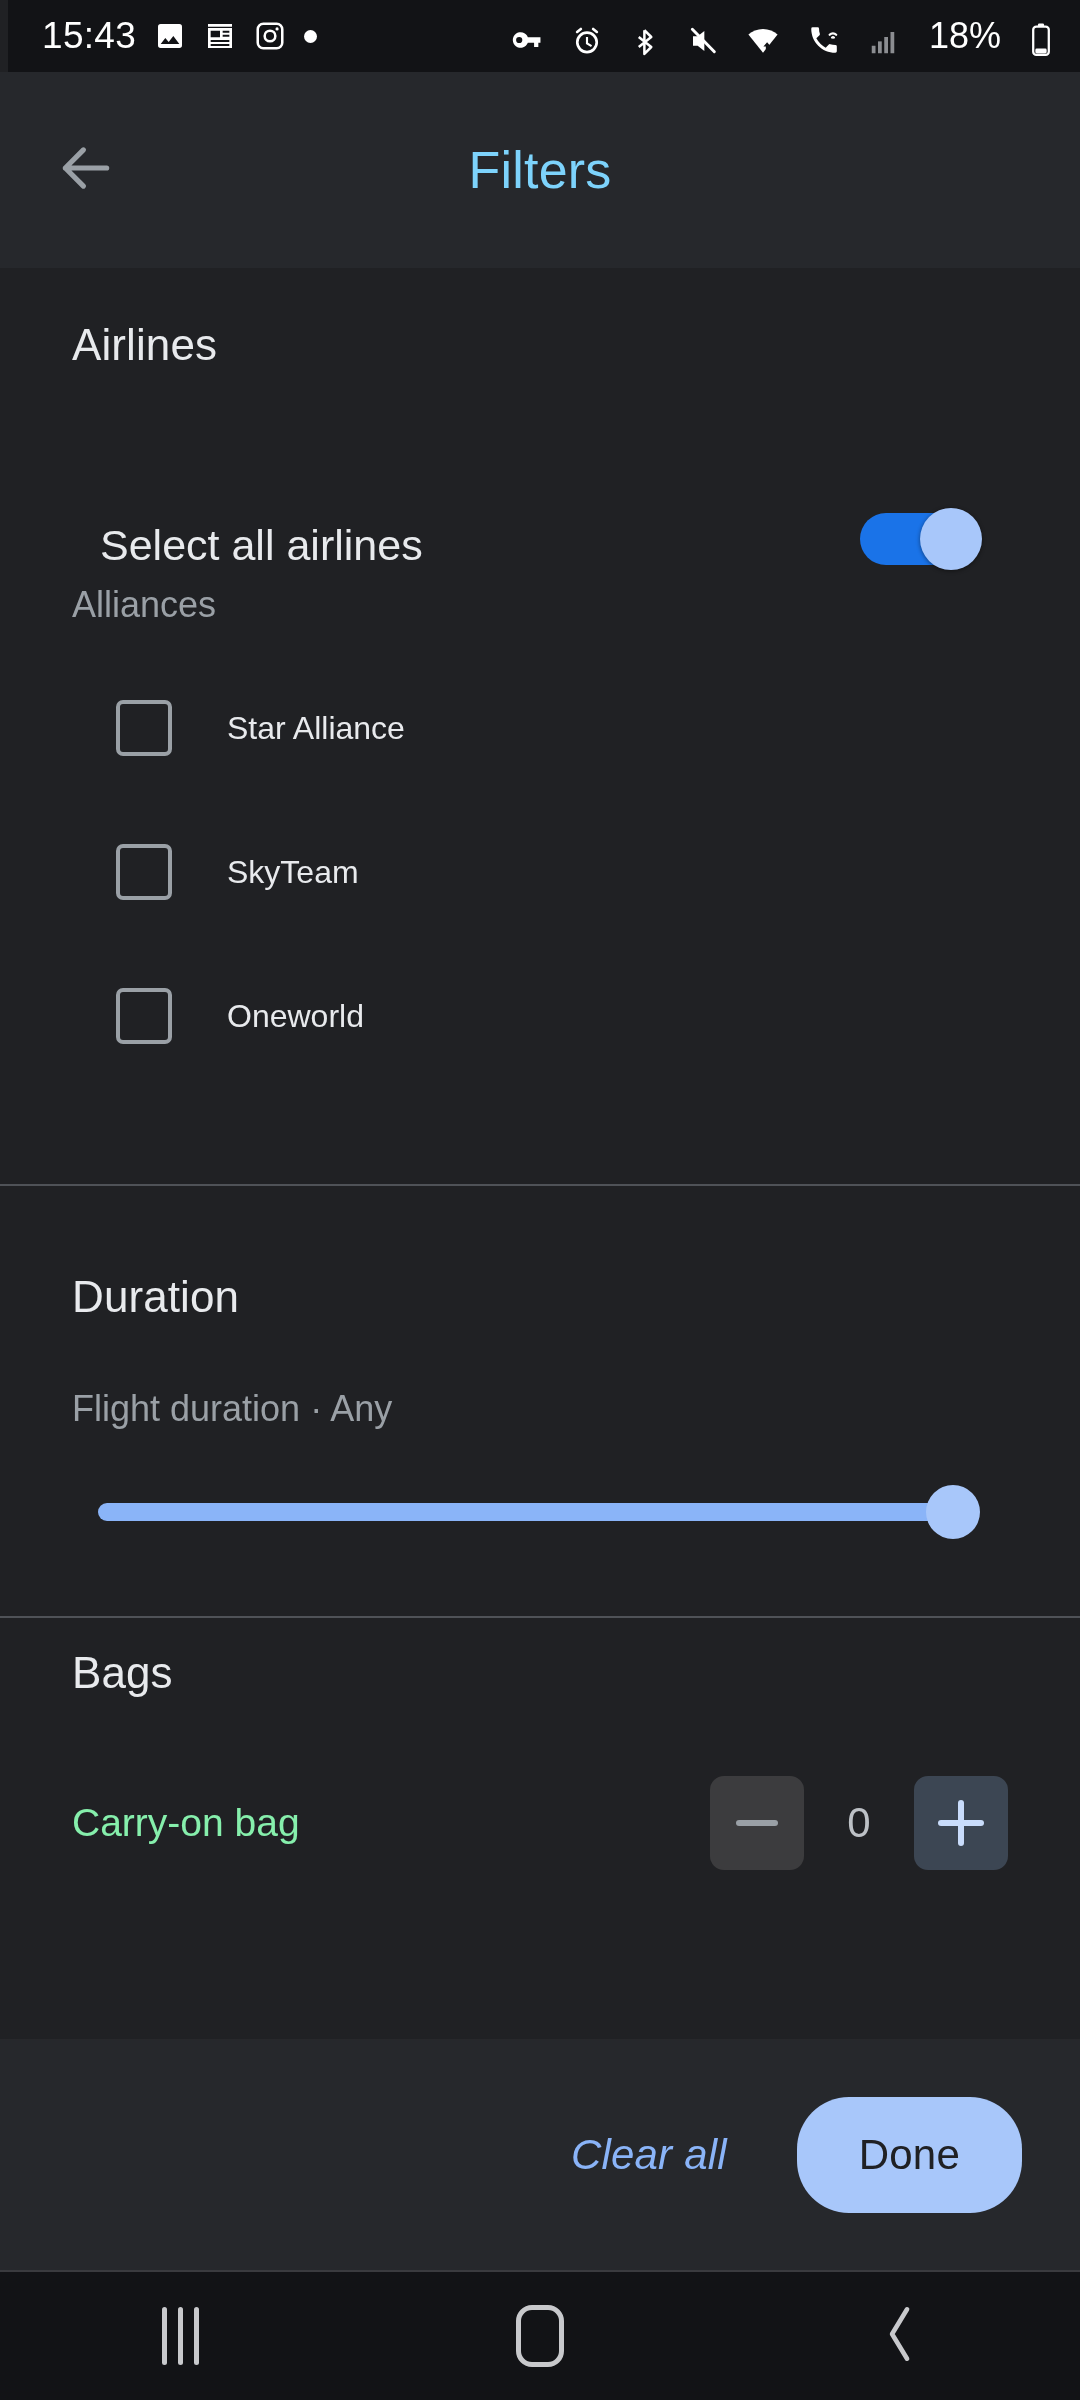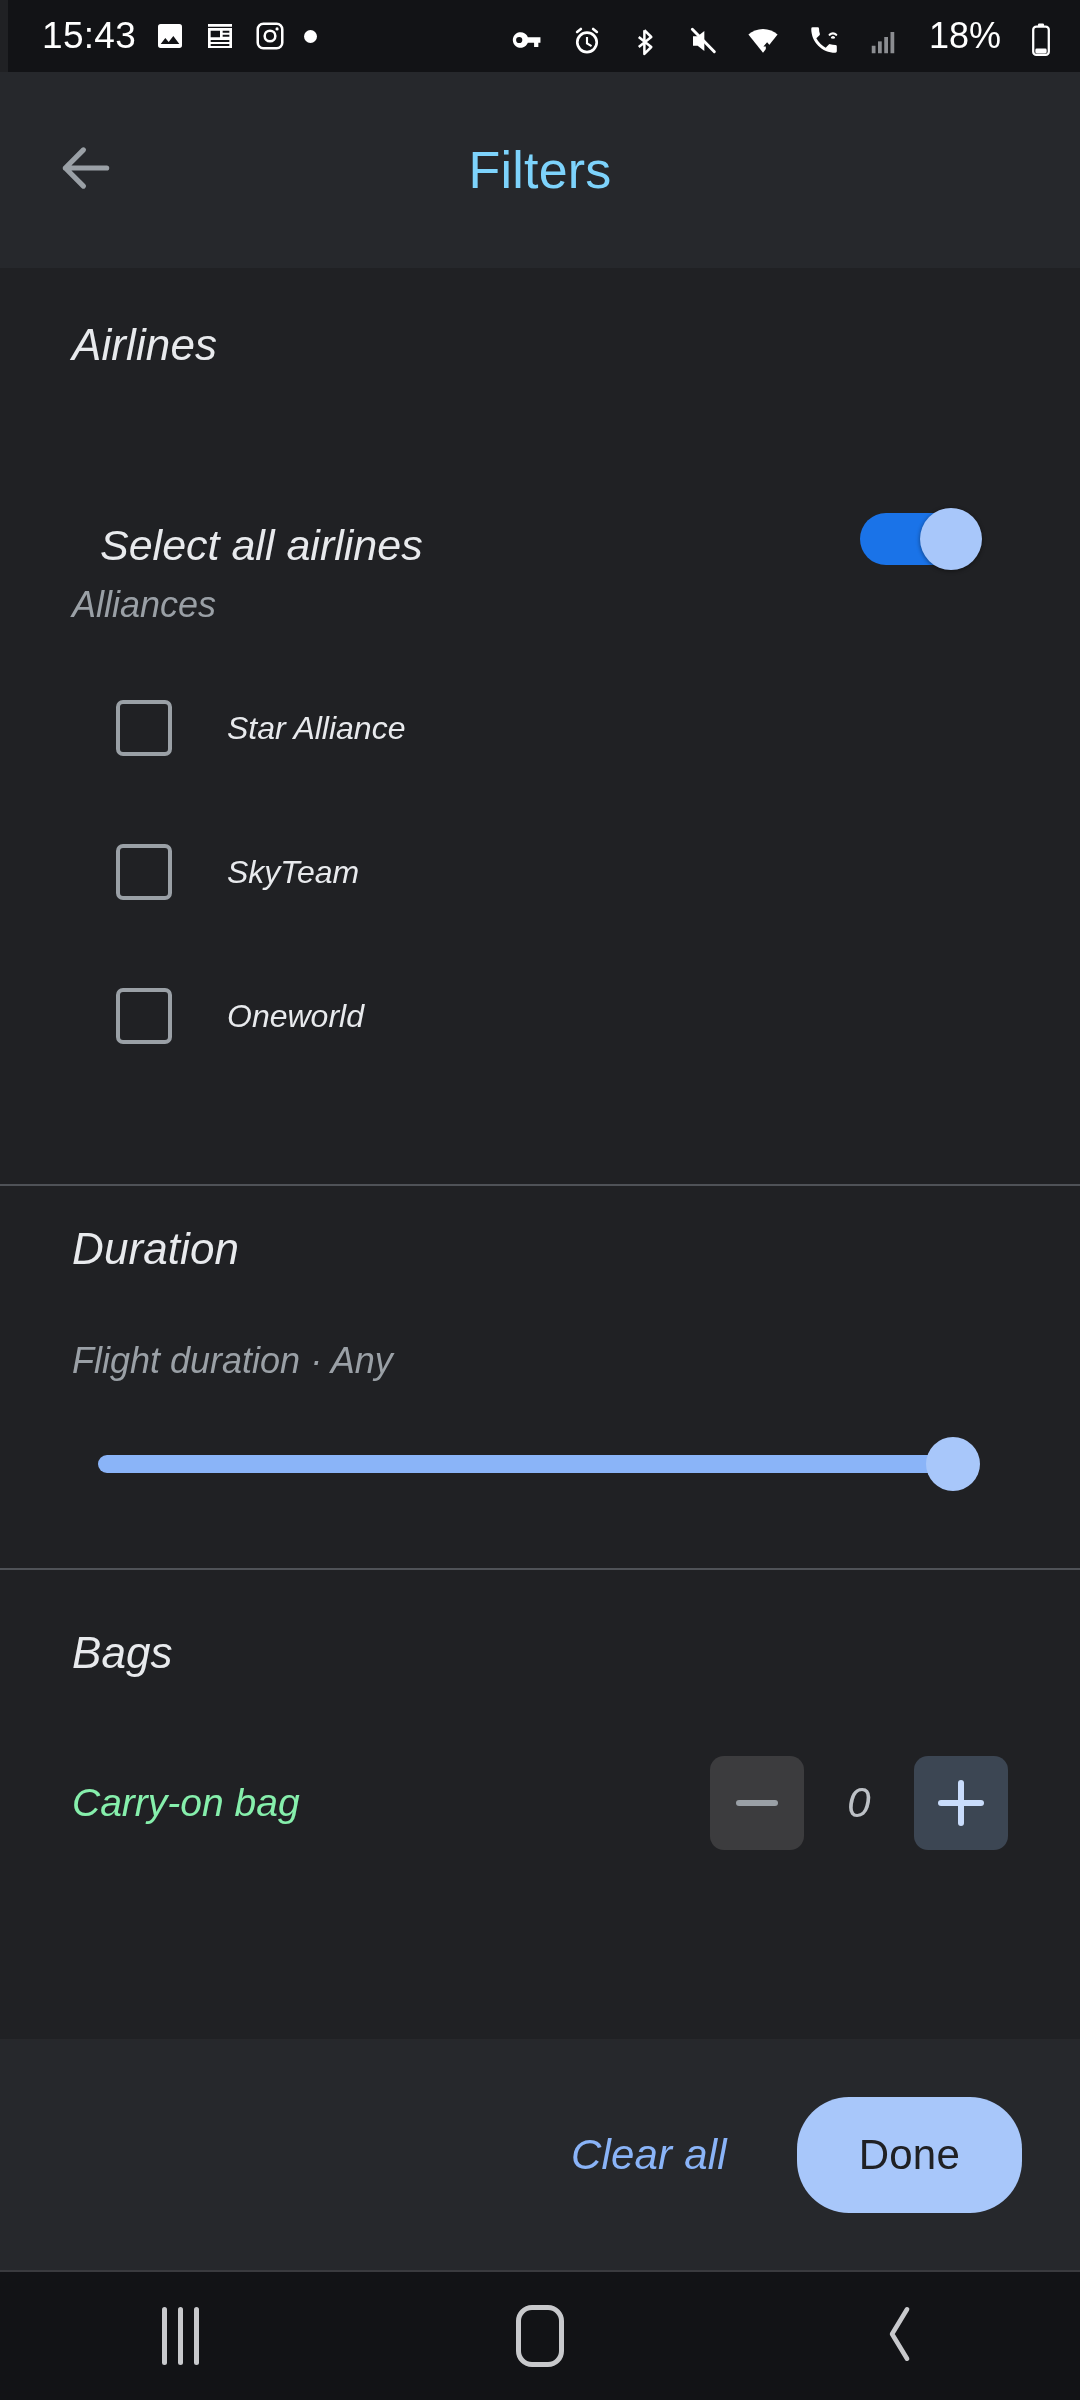--- a/index.html
+++ b/index.html
@@ -37,21 +37,21 @@
   .appbar-title{
     flex:1; text-align:center; font-size:52px; color:#7dd3fc;
     font-weight:400; margin-right:138px; letter-spacing:.2px;
   }
 
   
   .content{
     position:absolute; top:268px; left:0; width:1080px; height:1772px;
     background:#202124; overflow:hidden;
   }
-  .section{ padding:0 72px;font-style:italic; }
+  .section{ padding:0 72px; }
   .sec-title{
     font-size:44px; color:#e8eaed; font-weight:400;
     letter-spacing:.1px;
   }
   .divider{ height:2px; background:#5f6368; opacity:.75; width:100%; }
 
   
   .airlines-sec{ padding-top:52px; padding-bottom:0; }
   .selectall-row{
     display:flex; align-items:flex-end; justify-content:space-between;
@@ -78,37 +78,37 @@
   .cb-row{
     display:flex; align-items:center; height:144px; padding-left:44px;
   }
   .cbox{
     width:56px; height:56px; border:4px solid #9aa0a6;
     border-radius:7px; flex-shrink:0; background:transparent;
   }
   .cb-label{ font-size:32px; color:#e8eaed; margin-left:55px; font-weight:400; }
 
   
-  .duration-sec{ padding-top:38px; }
+  .duration-sec{ padding-top:86px; }
   .dur-sub{ font-size:36px; color:#9aa0a6; margin-top:66px; font-weight:400; }
   .slider-wrap{
     position:relative; height:120px; margin-top:22px;
     display:flex; align-items:center;
   }
   .slider-track{
     position:absolute; left:26px; right:60px; height:18px;
     border-radius:9px; background:#8ab4f8;
   }
   .slider-thumb{
     position:absolute; right:28px; width:54px; height:54px;
     border-radius:50%; background:#a8c7fa;
   }
 
   
-  .bags-sec{ padding-top:58px; }
+  .bags-sec{ padding-top:30px; }
   .bag-row{
     display:flex; align-items:center; justify-content:space-between;
     margin-top:62px; height:126px;
   }
   .bag-label{ font-size:39px; color:#86efac; font-weight:400; }
   .stepper{ display:flex; align-items:center; gap:0; }
   .step-btn{
     width:94px; height:94px; border-radius:14px;
     display:flex; align-items:center; justify-content:center;
   }

